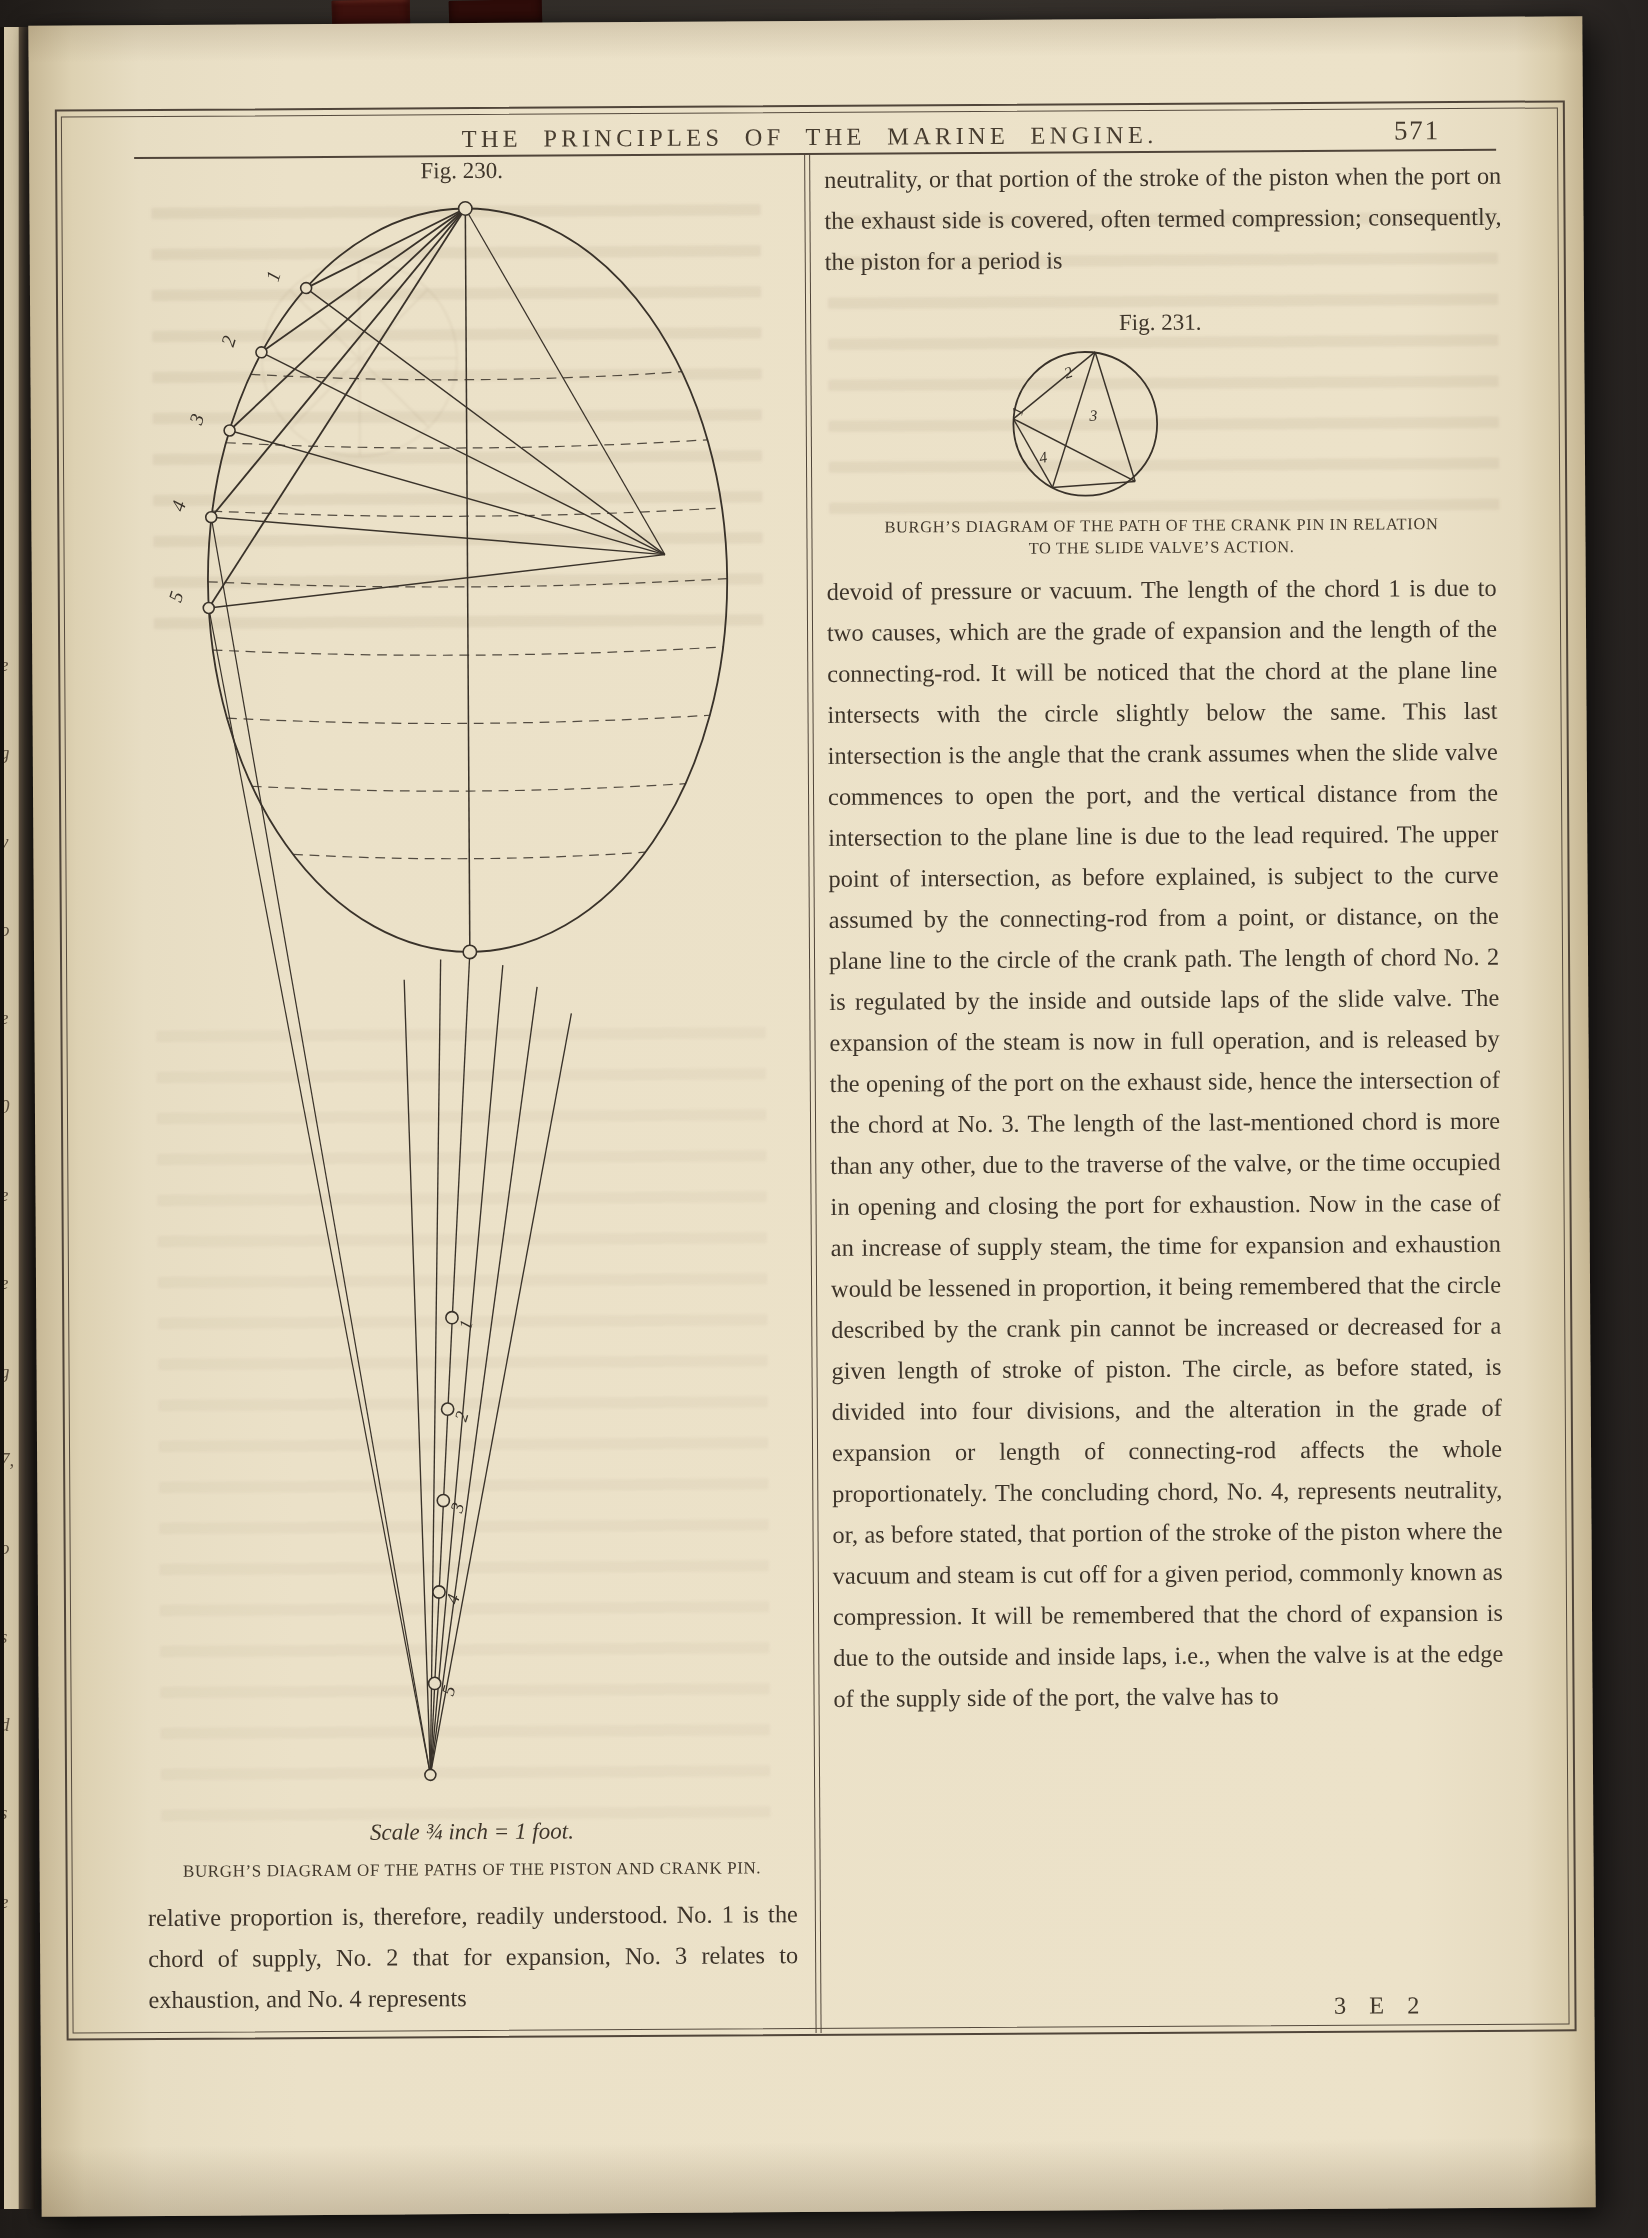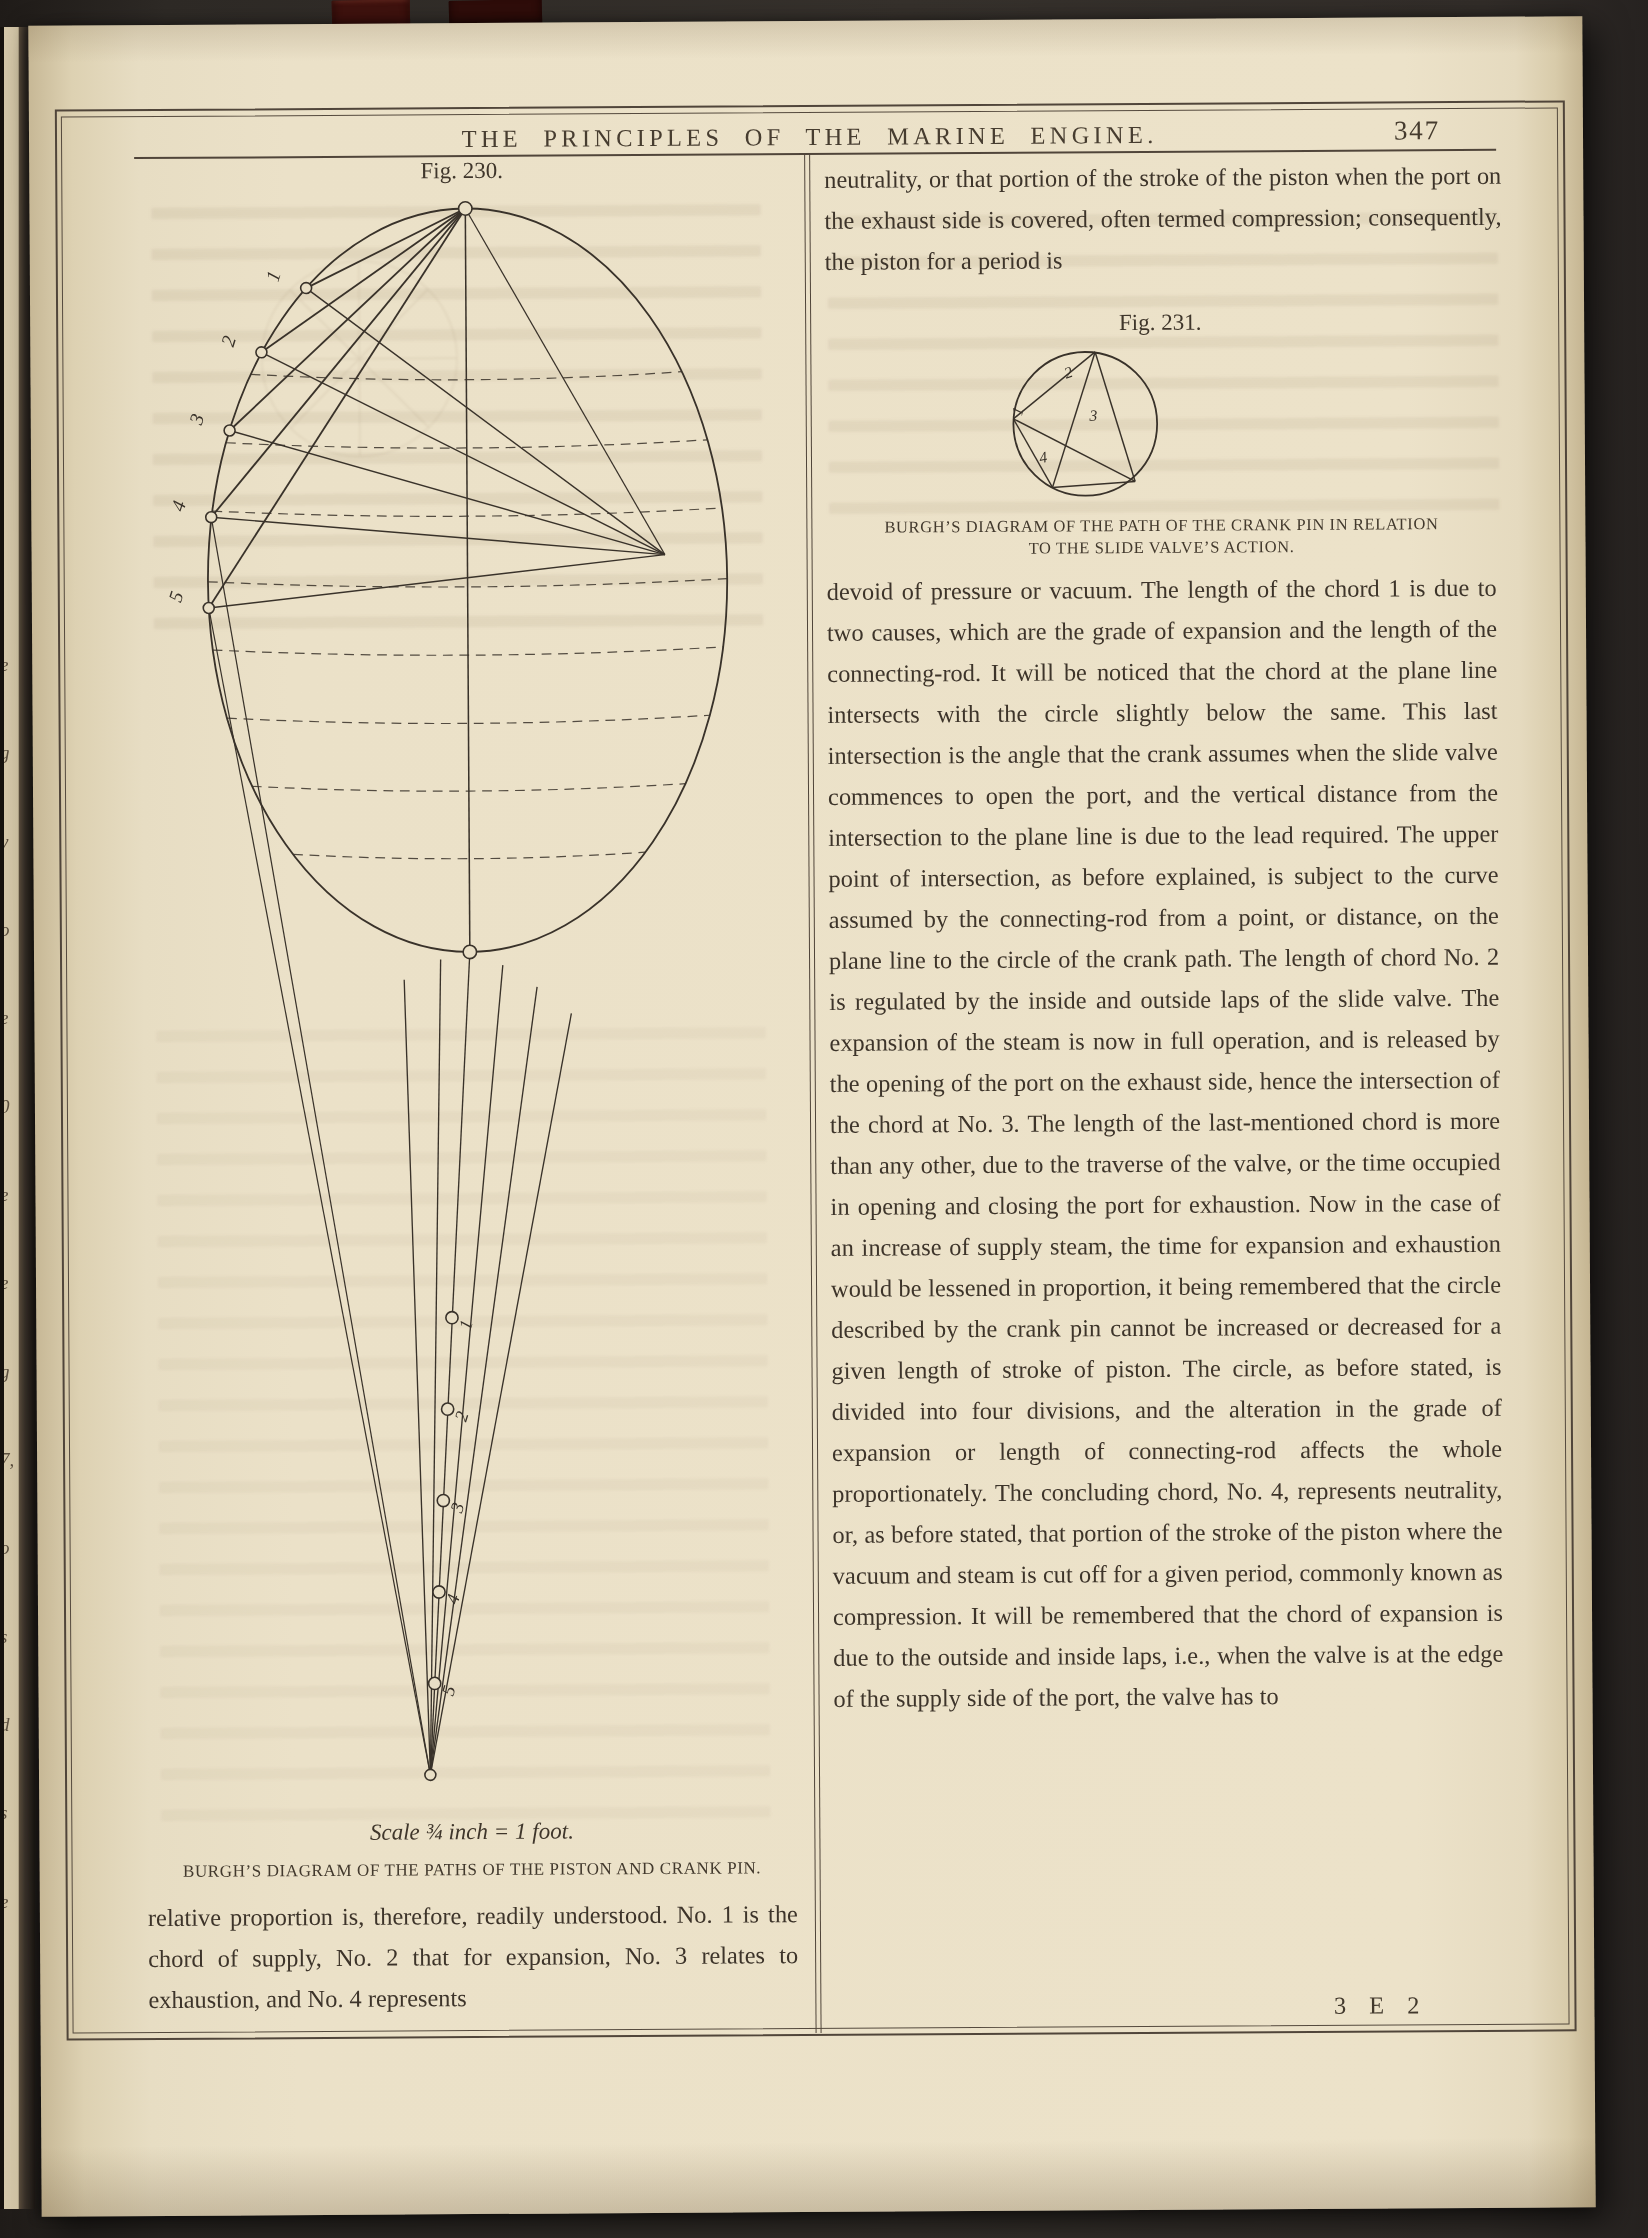--- a/index.html
+++ b/index.html
@@ -98,21 +98,21 @@
       <line x1="77" y1="77" x2="303" y2="303"></line>
       <line x1="303" y1="77" x2="77" y2="303"></line>
     </g>
   </svg>
 
   <div class="frame-outer">
     <div class="frame-inner"></div>
   </div>
 
   <div class="running-head">THE PRINCIPLES OF THE MARINE ENGINE.</div>
-  <div class="page-number">347</div>
+  <div class="page-number">571</div>
   <div class="head-rule"></div>
   <div class="col-divider"></div>
 
   <div class="fig-label" style="left:108px; top:135px; width:649px;">Fig. 230.</div>
 
   <svg style="left:108px; top:167px;" width="649" height="1609" viewBox="0 0 1065 2640">
     <g stroke="#39322a" fill="none">
       <ellipse cx="538" cy="640" rx="426" ry="610" stroke-width="3"></ellipse>
       <line x1="538" y1="30" x2="538" y2="1250" stroke-width="2.5"></line>
       <g stroke-width="2" stroke-dasharray="16 11" opacity=".85">

